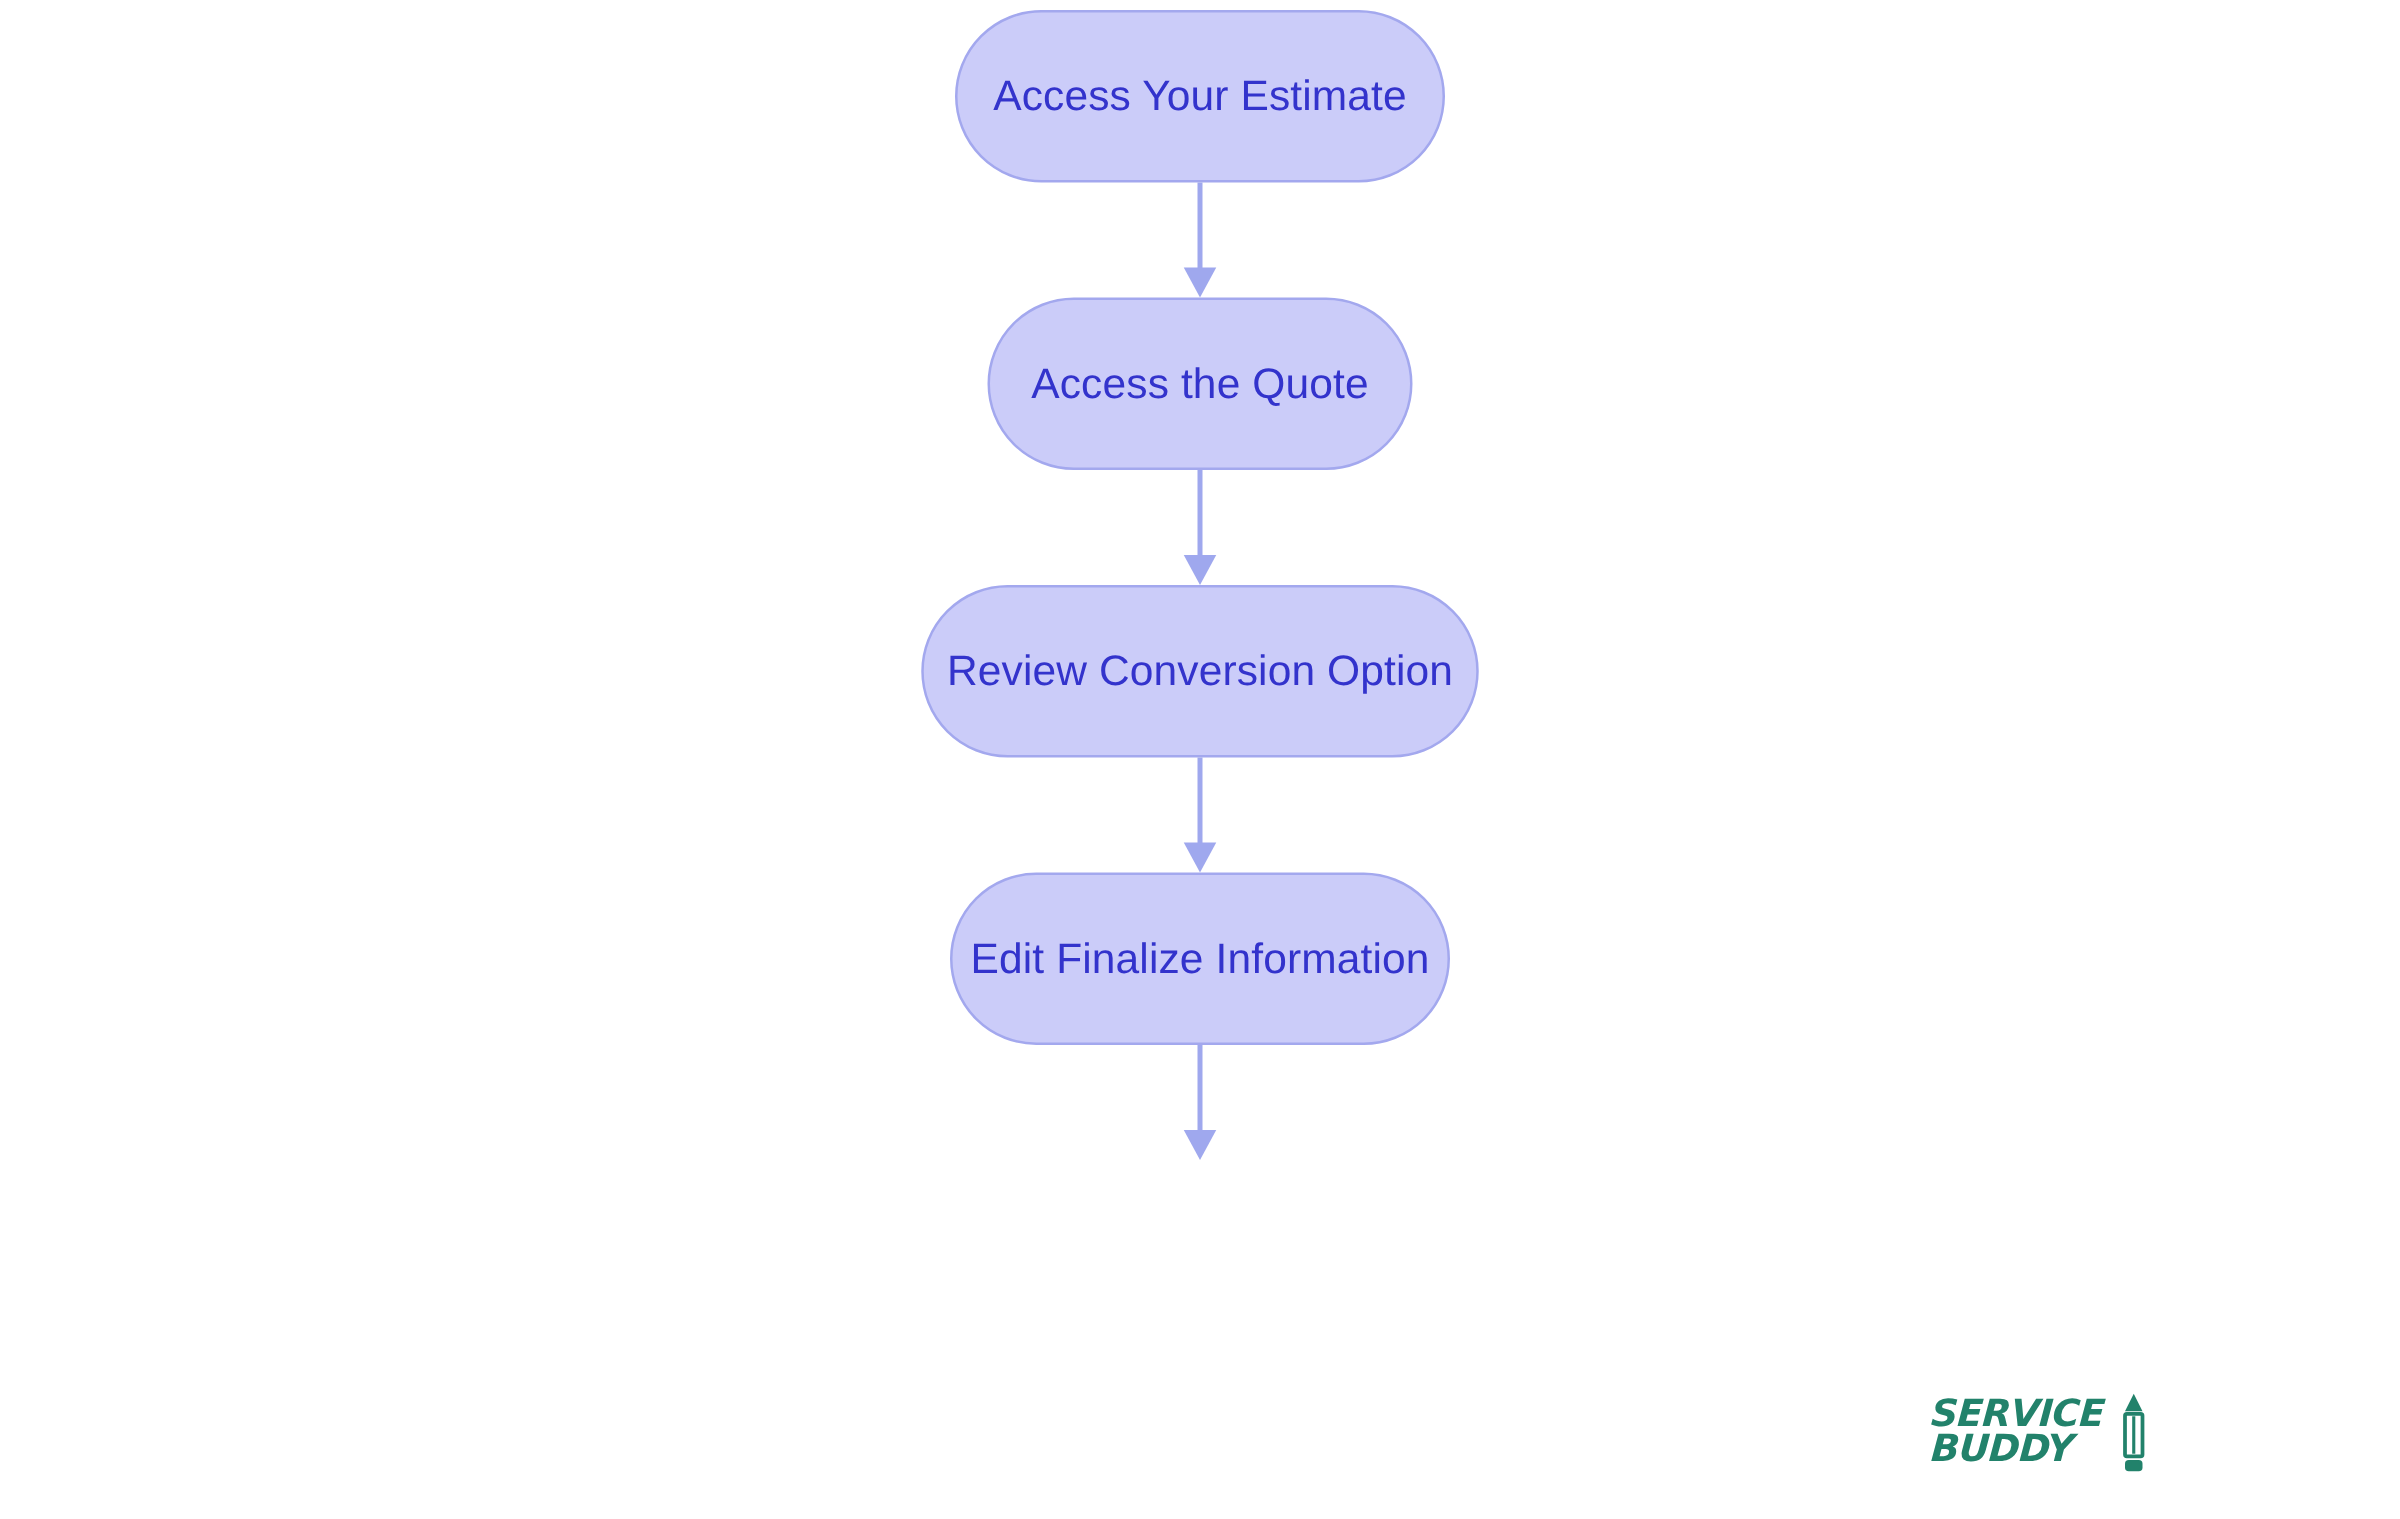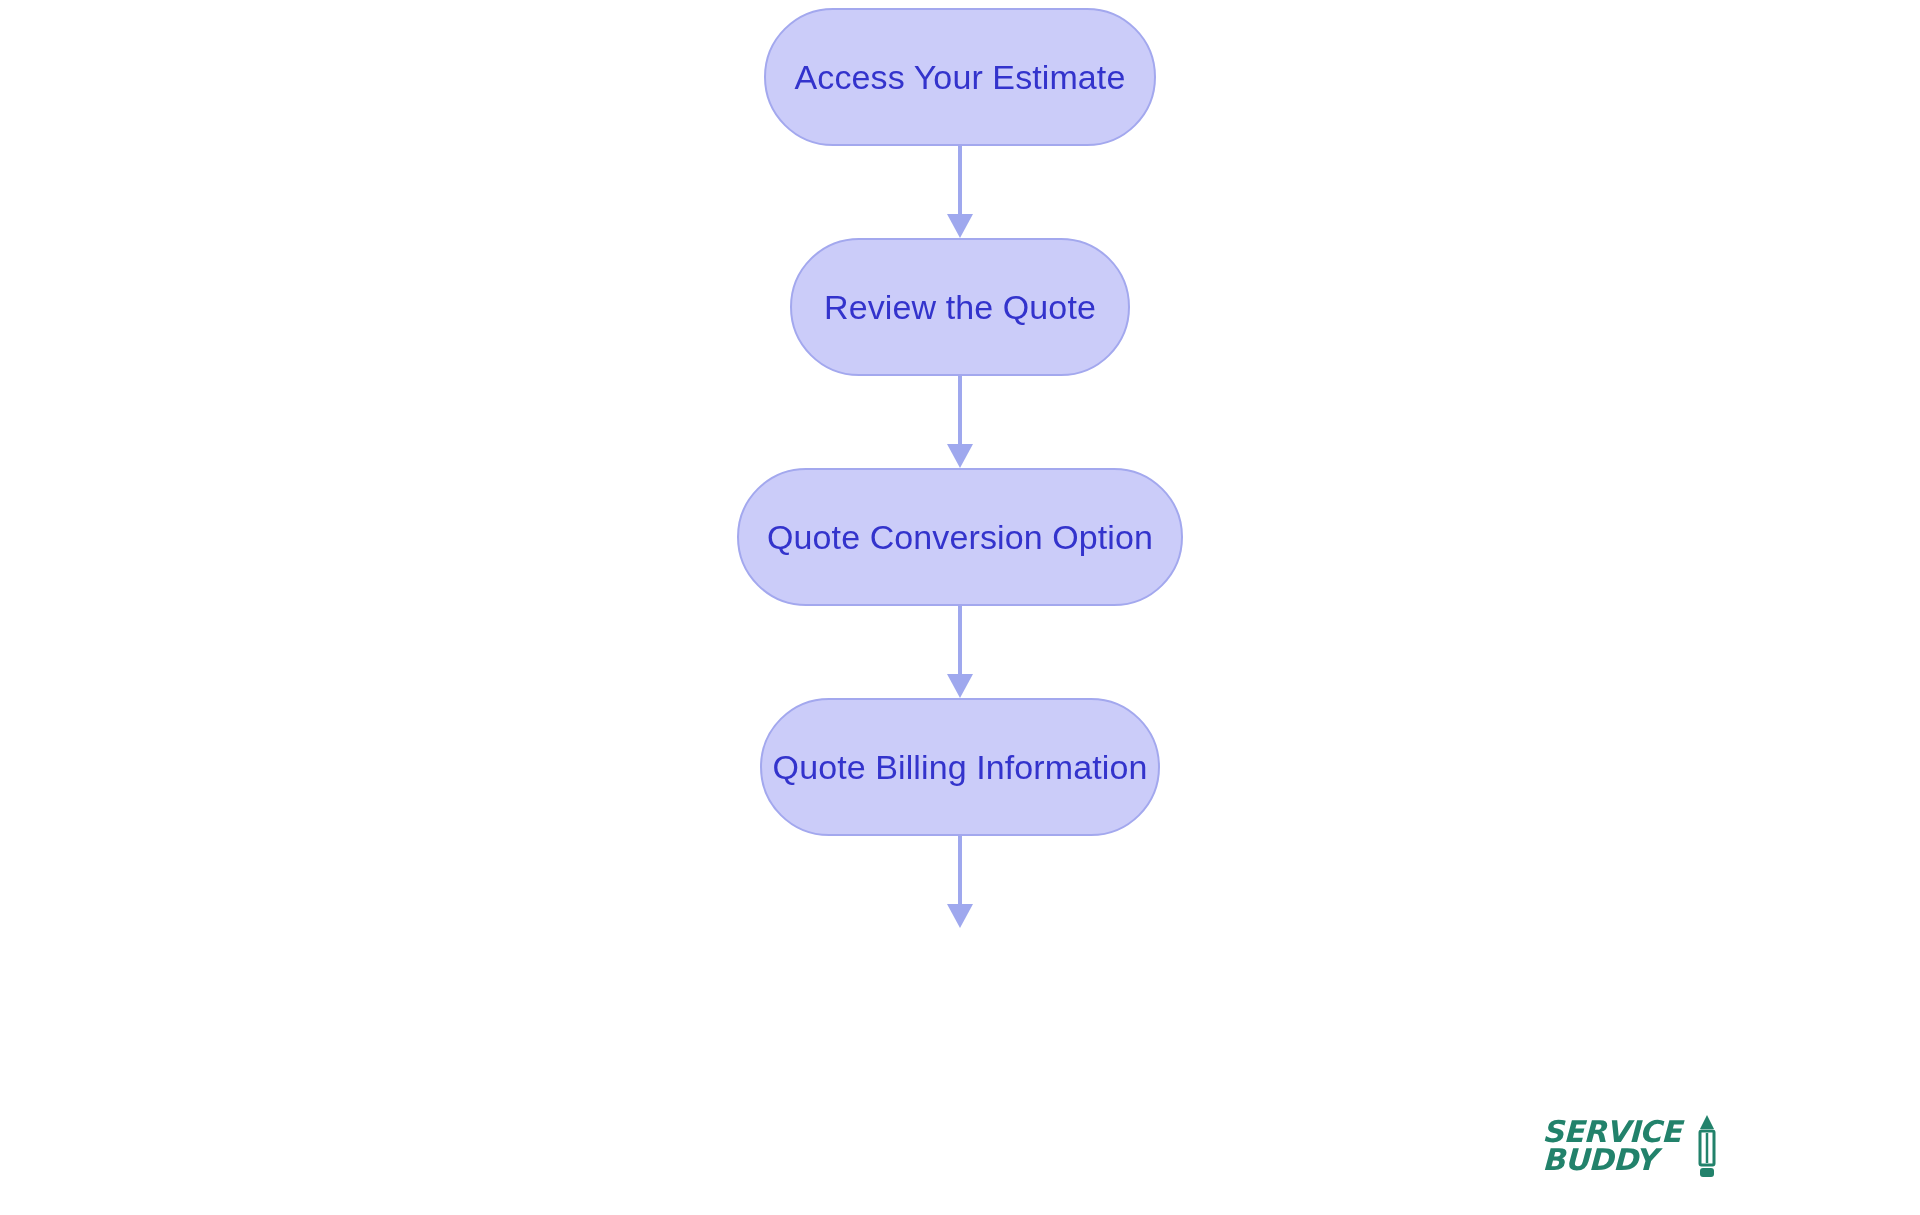--- a/index.html
+++ b/index.html
@@ -125,39 +125,39 @@
     <div class="node node-w1">
       <span class="node-label">Access Your Estimate</span>
     </div>
 
     <div class="connector">
       <div class="conn-line"></div>
       <div class="conn-head"></div>
     </div>
 
     <div class="node node-w2">
-      <span class="node-label">Review the Quote</span>
+      <span class="node-label">Access the Quote</span>
     </div>
 
     <div class="connector">
       <div class="conn-line"></div>
       <div class="conn-head"></div>
     </div>
 
     <div class="node node-w3">
-      <span class="node-label">Quote Conversion Option</span>
+      <span class="node-label">Review Conversion Option</span>
     </div>
 
     <div class="connector">
       <div class="conn-line"></div>
       <div class="conn-head"></div>
     </div>
 
     <div class="node node-w4">
-      <span class="node-label">Quote Billing Information</span>
+      <span class="node-label">Edit Finalize Information</span>
     </div>
 
     <div class="connector">
       <div class="conn-line"></div>
       <div class="conn-head"></div>
     </div>
 
 
   </div>
 

